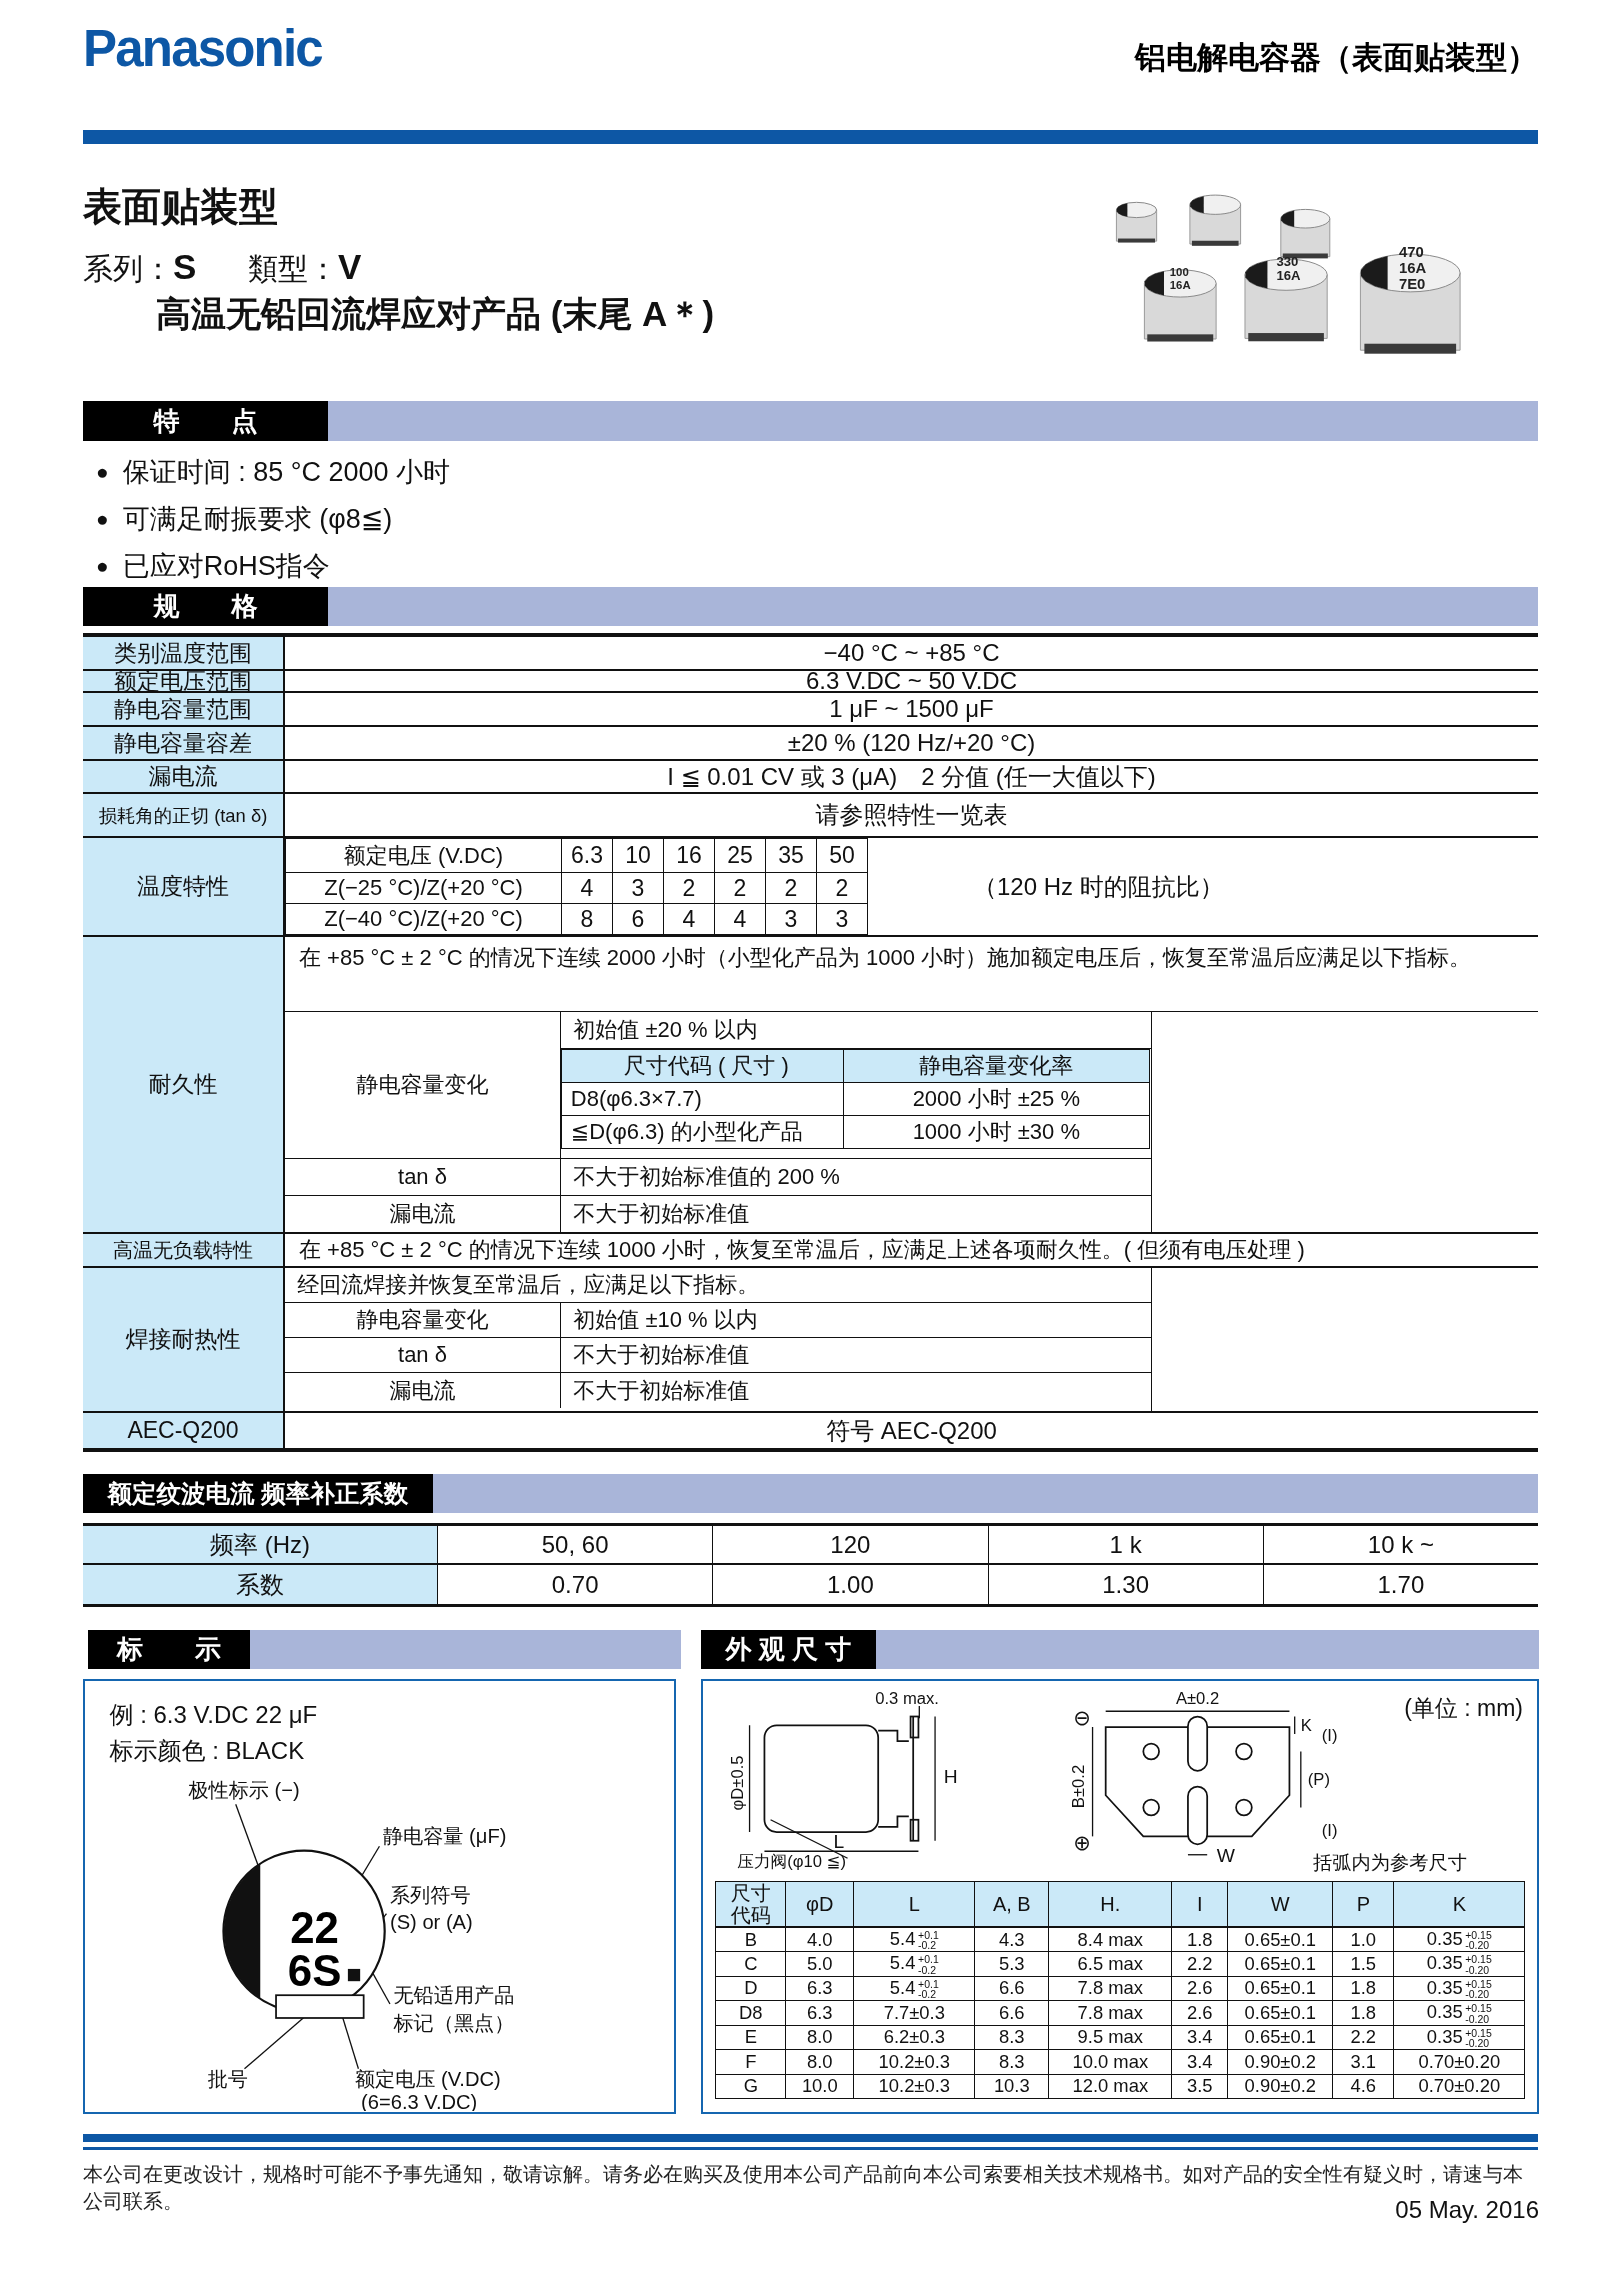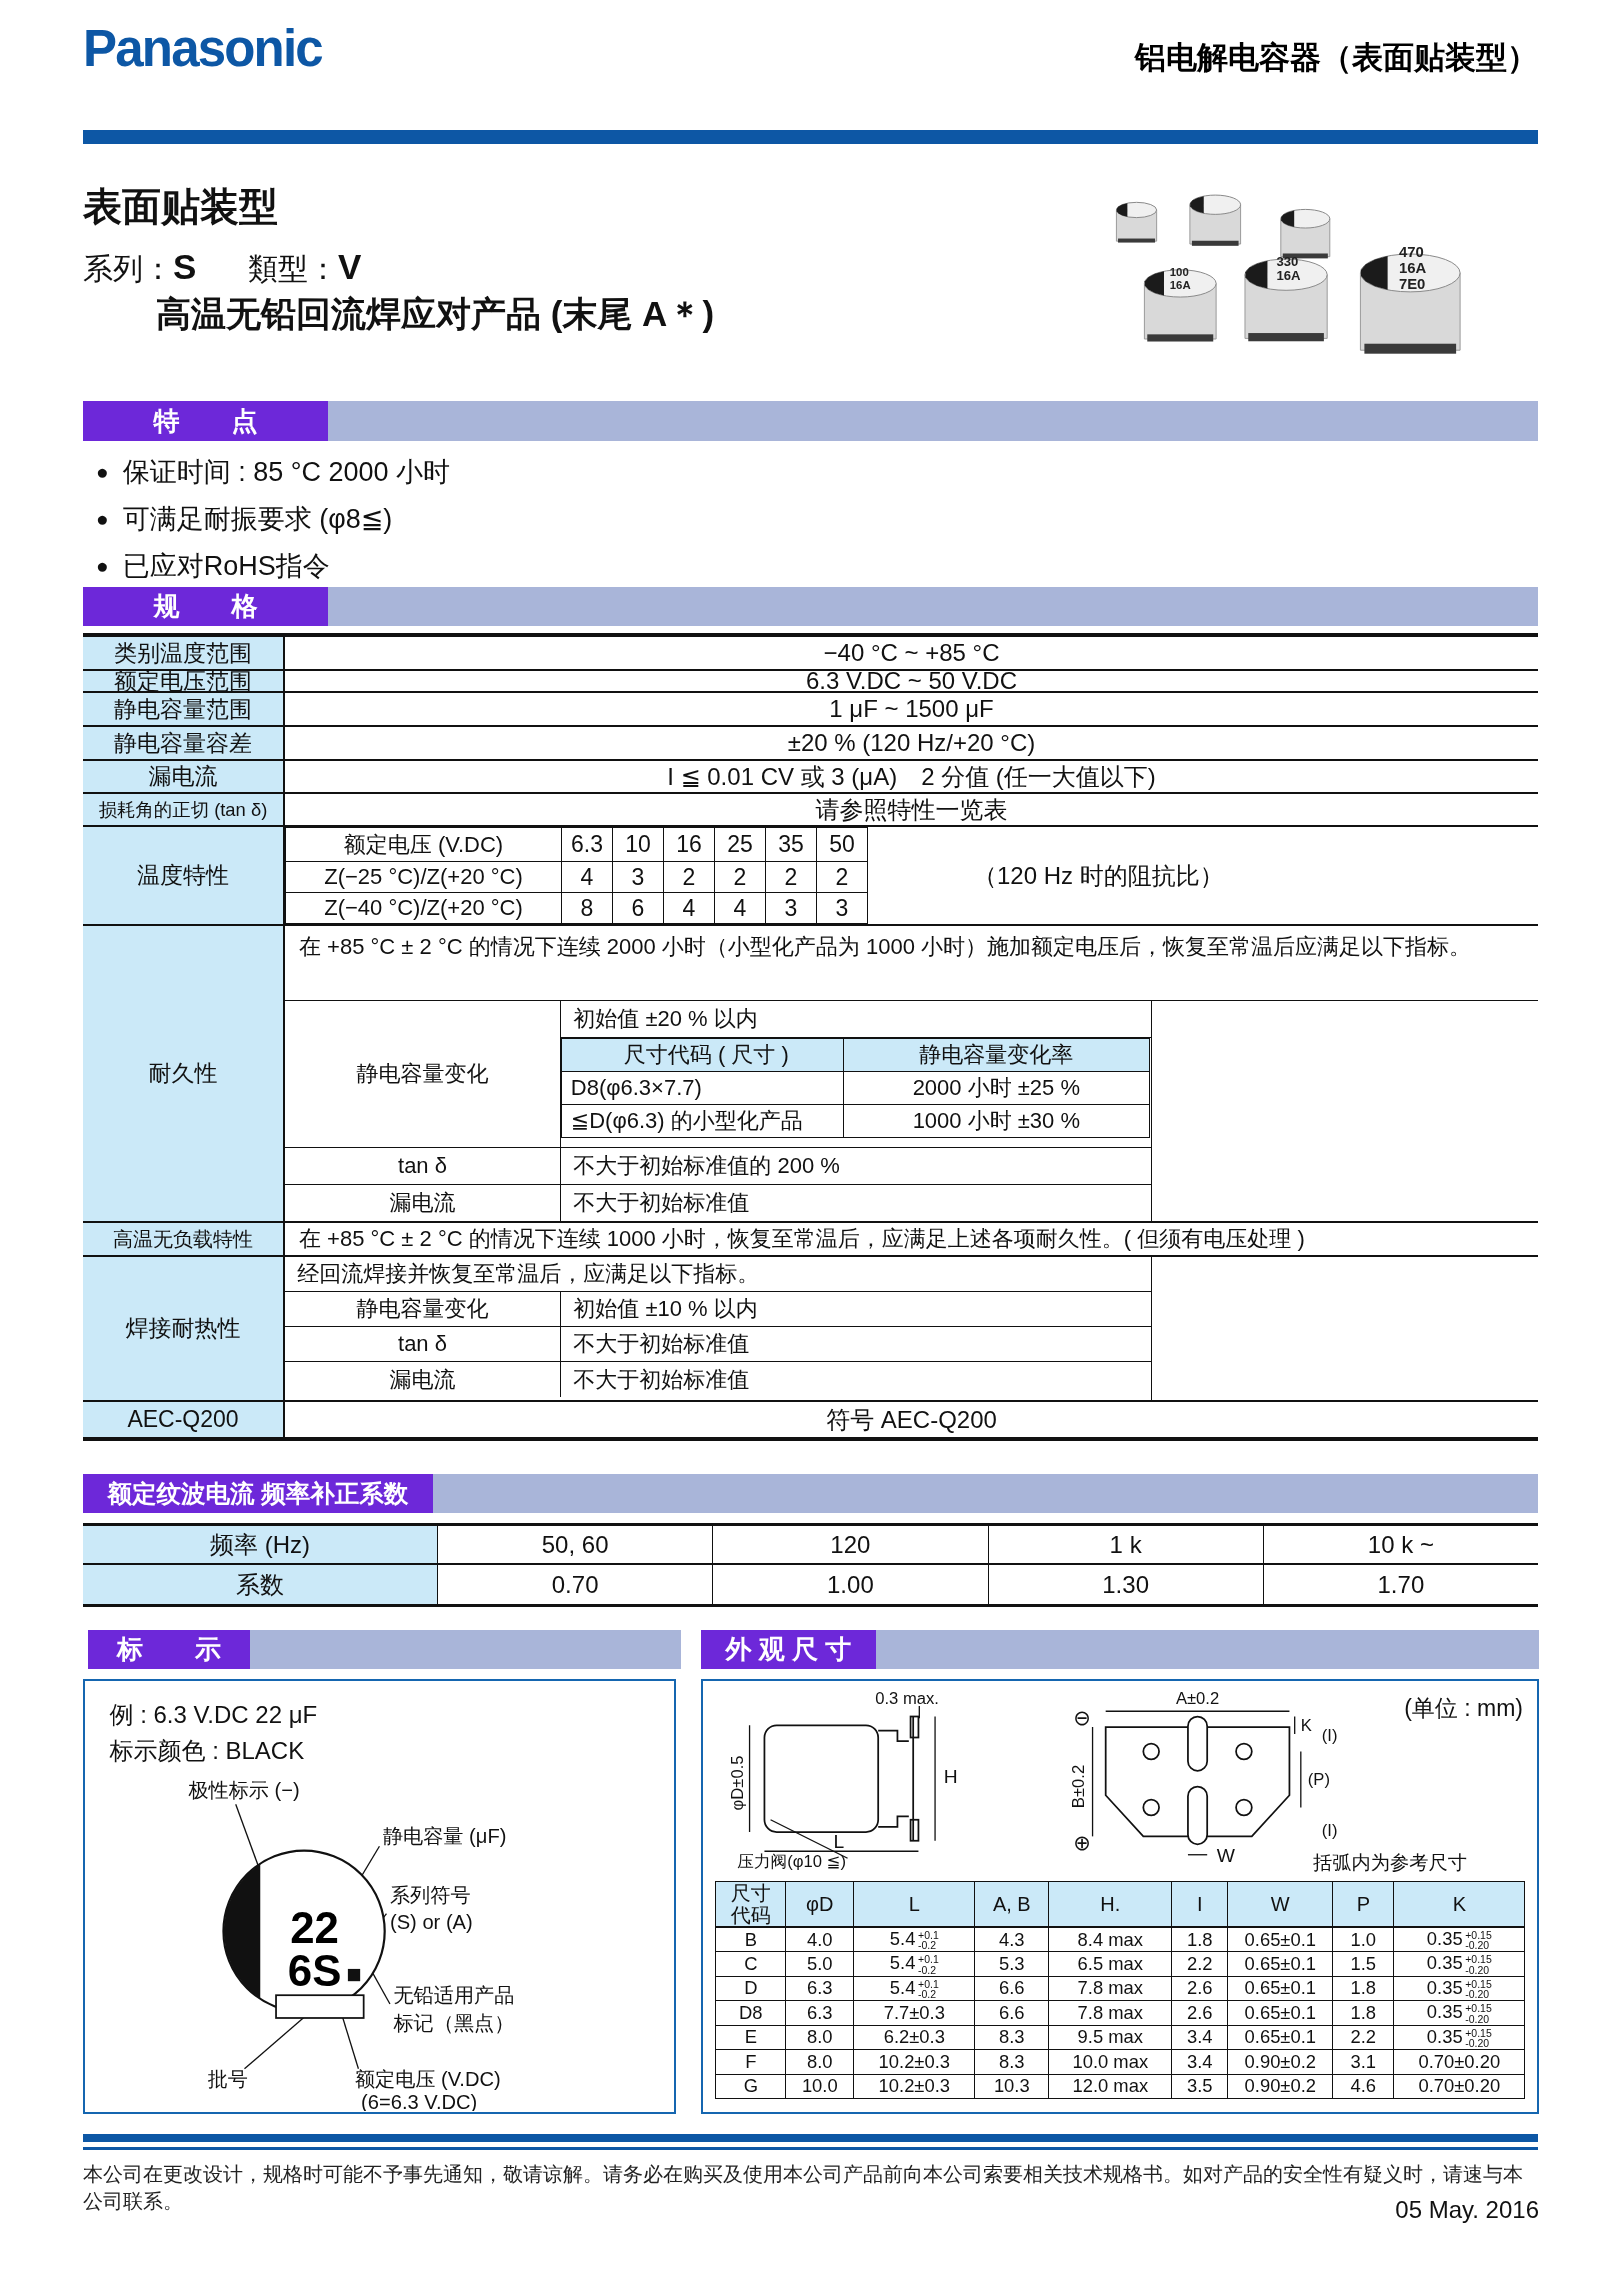--- a/index.html
+++ b/index.html
@@ -14,21 +14,21 @@
   .logo{left:83px;top:19px;font-size:51px;font-weight:bold;color:#0d57a5;letter-spacing:-1.8px;}
   .doc-title{right:84px;top:37px;font-size:31px;font-weight:bold;color:#000;}
   .blue-bar{left:83px;top:130px;width:1455px;height:14px;background:#0d57a5;}
   
   .intro-title{left:83px;top:180px;font-size:39px;font-weight:bold;}
   .series-line{left:83px;top:247px;font-size:30px;}
   .series-line b{font-size:35px;}
   .subtitle{left:156px;top:291px;font-size:35px;font-weight:bold;}
   
   .sec-head{height:40px;display:flex;}
-  .sec-head .dark{background:#6d28d9;color:#fff;font-weight:bold;font-size:26px;
+  .sec-head .dark{background:#000000;color:#fff;font-weight:bold;font-size:26px;
     display:flex;align-items:center;padding:0 24.5px;white-space:nowrap;}
   .sec-head .light{flex:1;background:#a9b5d9;}
   
   .bullet-line{left:96px;font-size:27px;display:flex;align-items:center;gap:14px;}
   .bullet-dot{font-size:21px;}
   
   .spec{left:83px;top:633px;width:1455px;border-top:4.4px solid #111;border-bottom:4.4px solid #111;}
   .srow{display:flex;border-bottom:2.6px solid #111;}
   .srow:last-child{border-bottom:none;}
   .slabel{width:202px;background:#cbe9f8;border-right:2.6px solid #111;display:flex;
@@ -173,21 +173,21 @@
         <div class="sval">1 μF ~ 1500 μF</div>
     </div>
     <div class="srow" style="height:34px;">
       <div class="slabel">静电容量容差</div>
         <div class="sval">±20 % (120 Hz/+20 °C)</div>
     </div>
     <div class="srow" style="height:33px;">
       <div class="slabel">漏电流</div>
         <div class="sval">I ≦ 0.01 CV 或 3 (μA)　2 分值 (任一大值以下)</div>
     </div>
-    <div class="srow" style="height:33px;">
+    <div class="srow" style="height:44px;">
       <div class="slabel small">损耗角的正切 (tan δ)</div>
         <div class="sval">请参照特性一览表</div>
     </div>
 
     <div class="srow" style="height:99px;">
       <div class="slabel">温度特性</div>
       <div class="temp-wrap">
         <table class="mini temp">
           <tbody>
               <tr>

